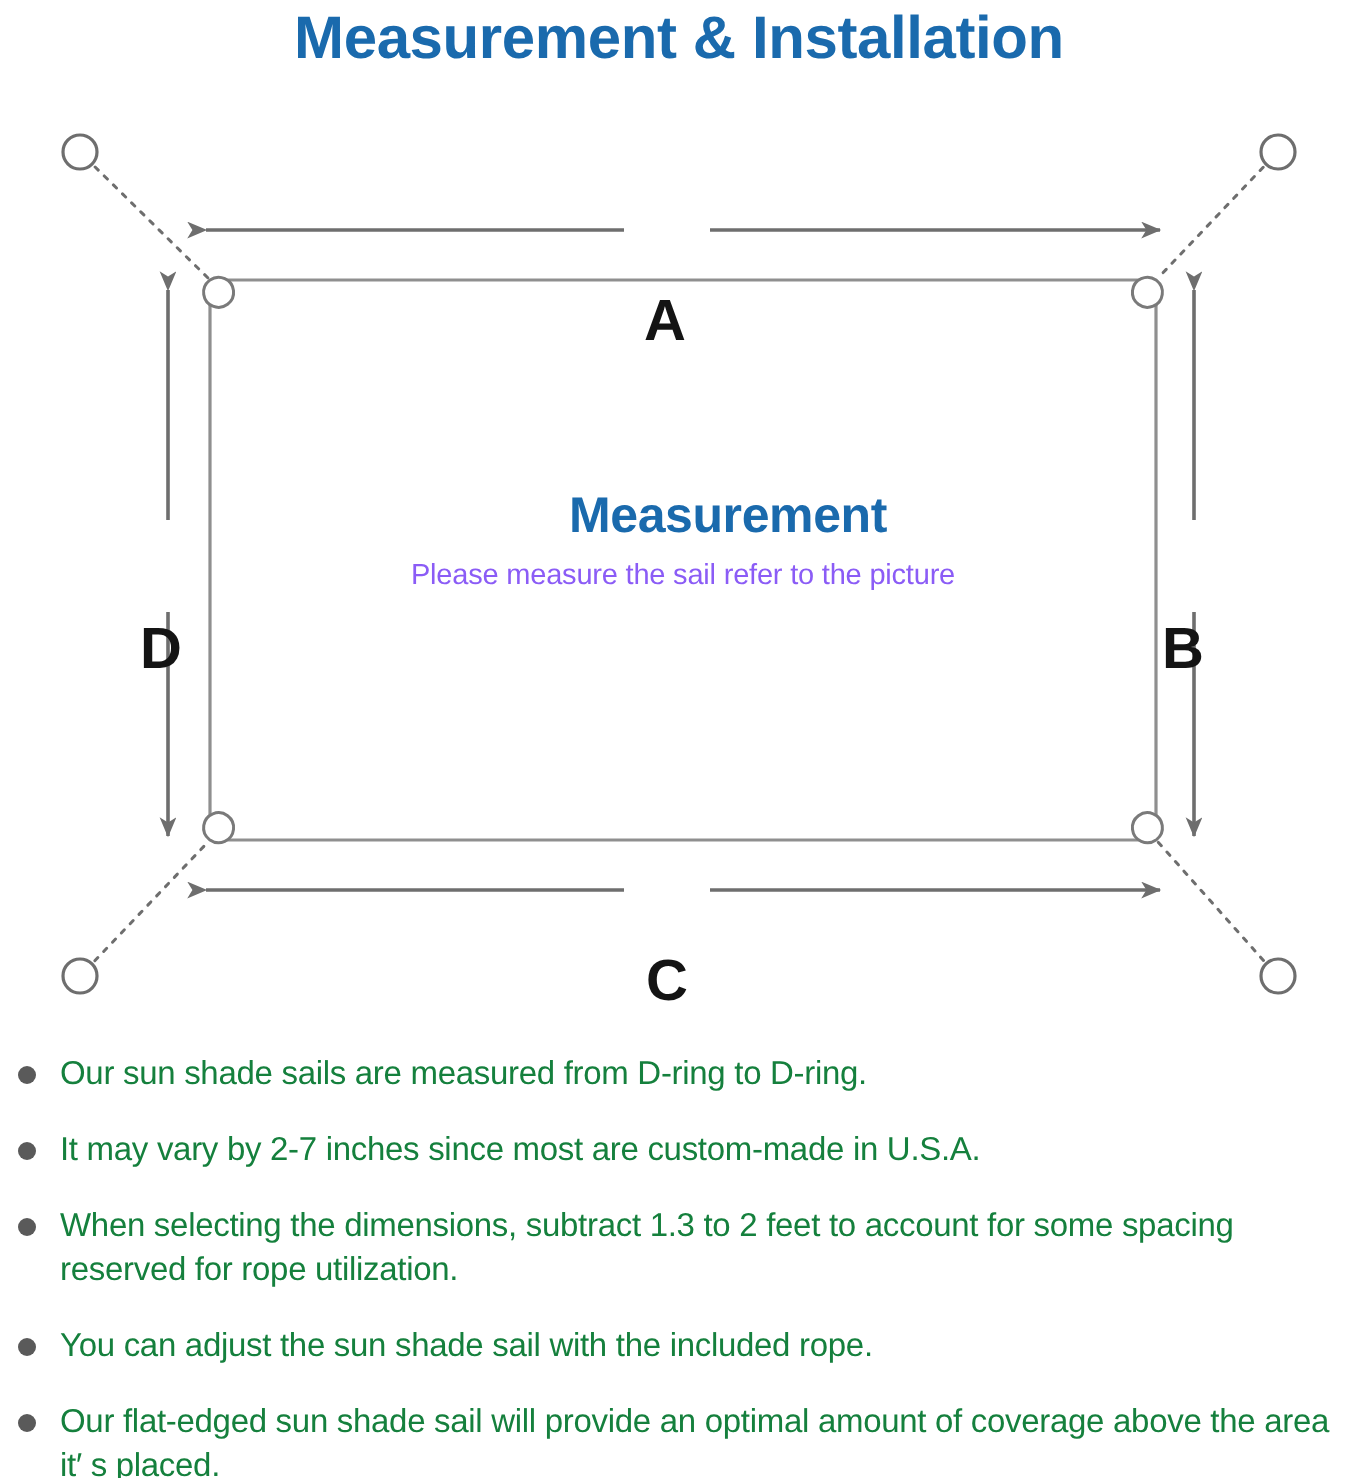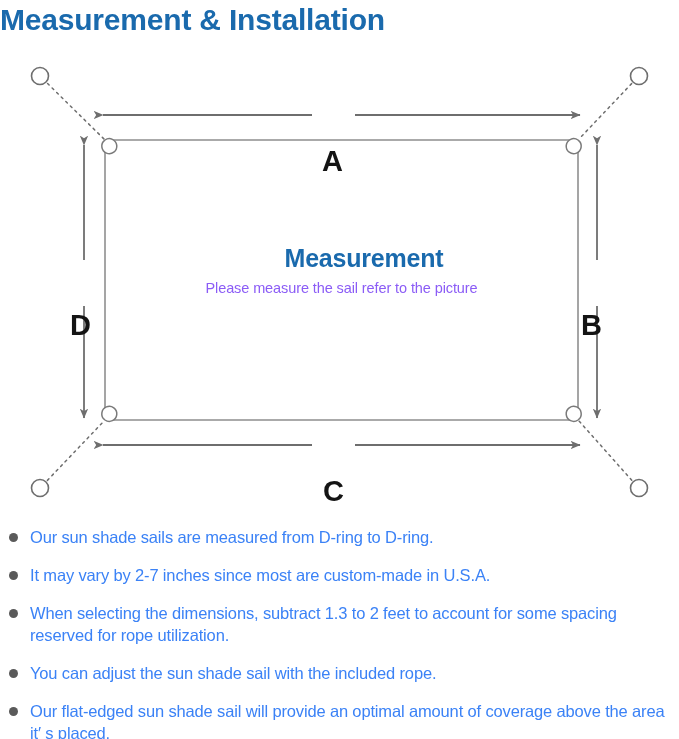--- a/index.html
+++ b/index.html
@@ -21,20 +21,21 @@
     width: 679px;
     height: 739px;
   }
 
   
   .title {
     position: absolute;
     left: 0;
     top: 0;
     width: 679px;
+    text-align: center;
     font-size: 30px;
     font-weight: bold;
     letter-spacing: -0.2px;
     color: #1a6aad;
     line-height: 38px;
     padding-top: 1px;
   }
 
   
   .diagram {
@@ -91,21 +92,21 @@
     left: 0;
     top: 526px;
     width: 679px;
   }
   .note {
     position: relative;
     padding-left: 30px;
     margin-bottom: 16px;
     font-size: 16.5px;
     line-height: 22px;
-    color: #3b82f6;
+    color: #15803d;
     letter-spacing: -0.15px;
   }
   .note:last-child { margin-bottom: 0; }
   .note .bullet {
     position: absolute;
     left: 9px;
     top: 7px;
     width: 9px;
     height: 9px;
     border-radius: 50%;

